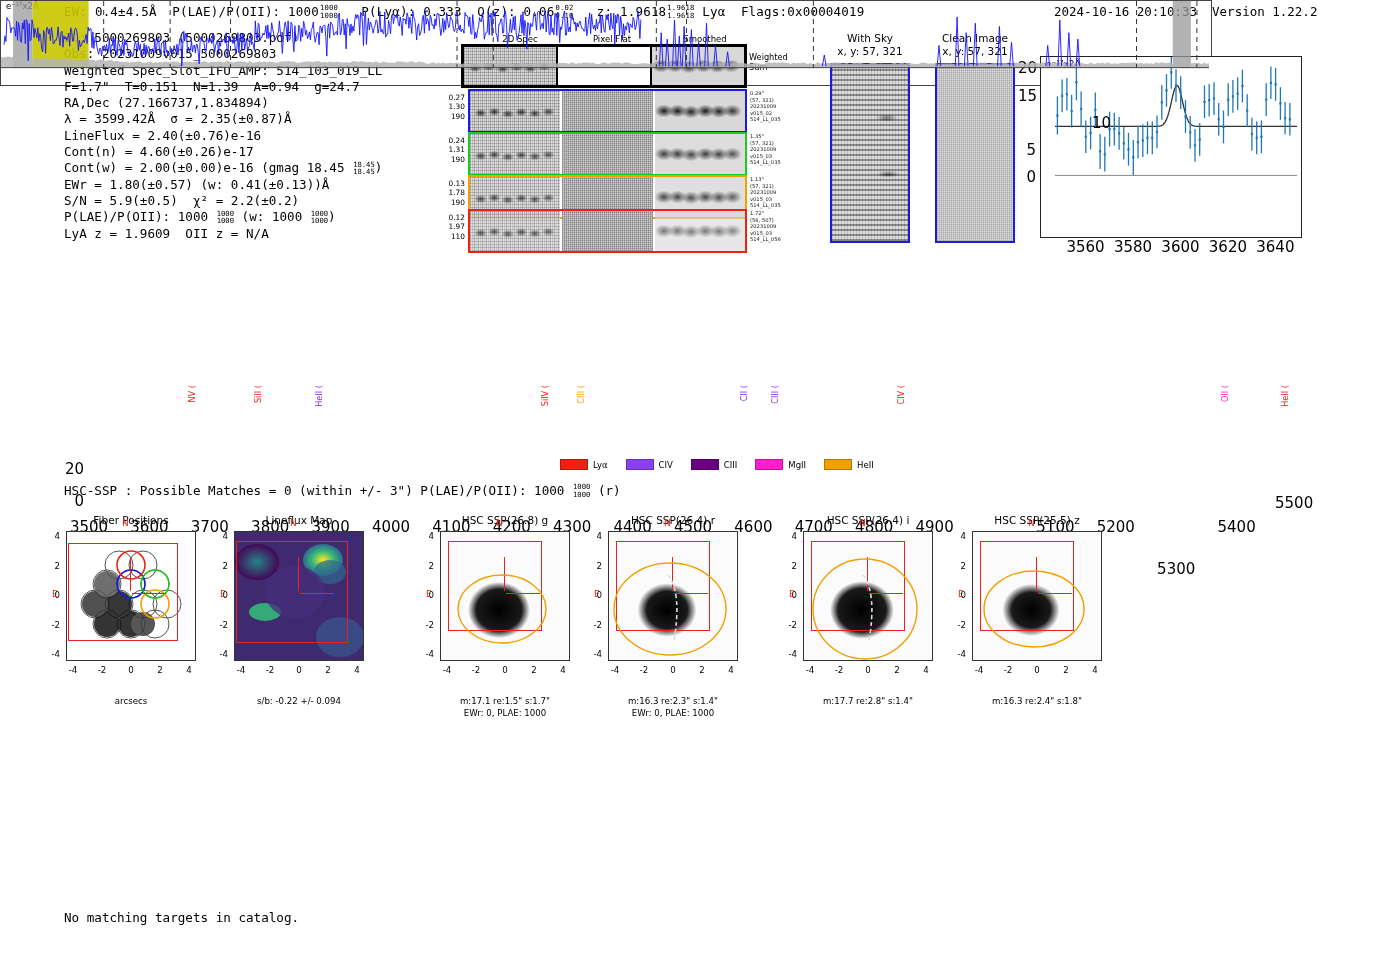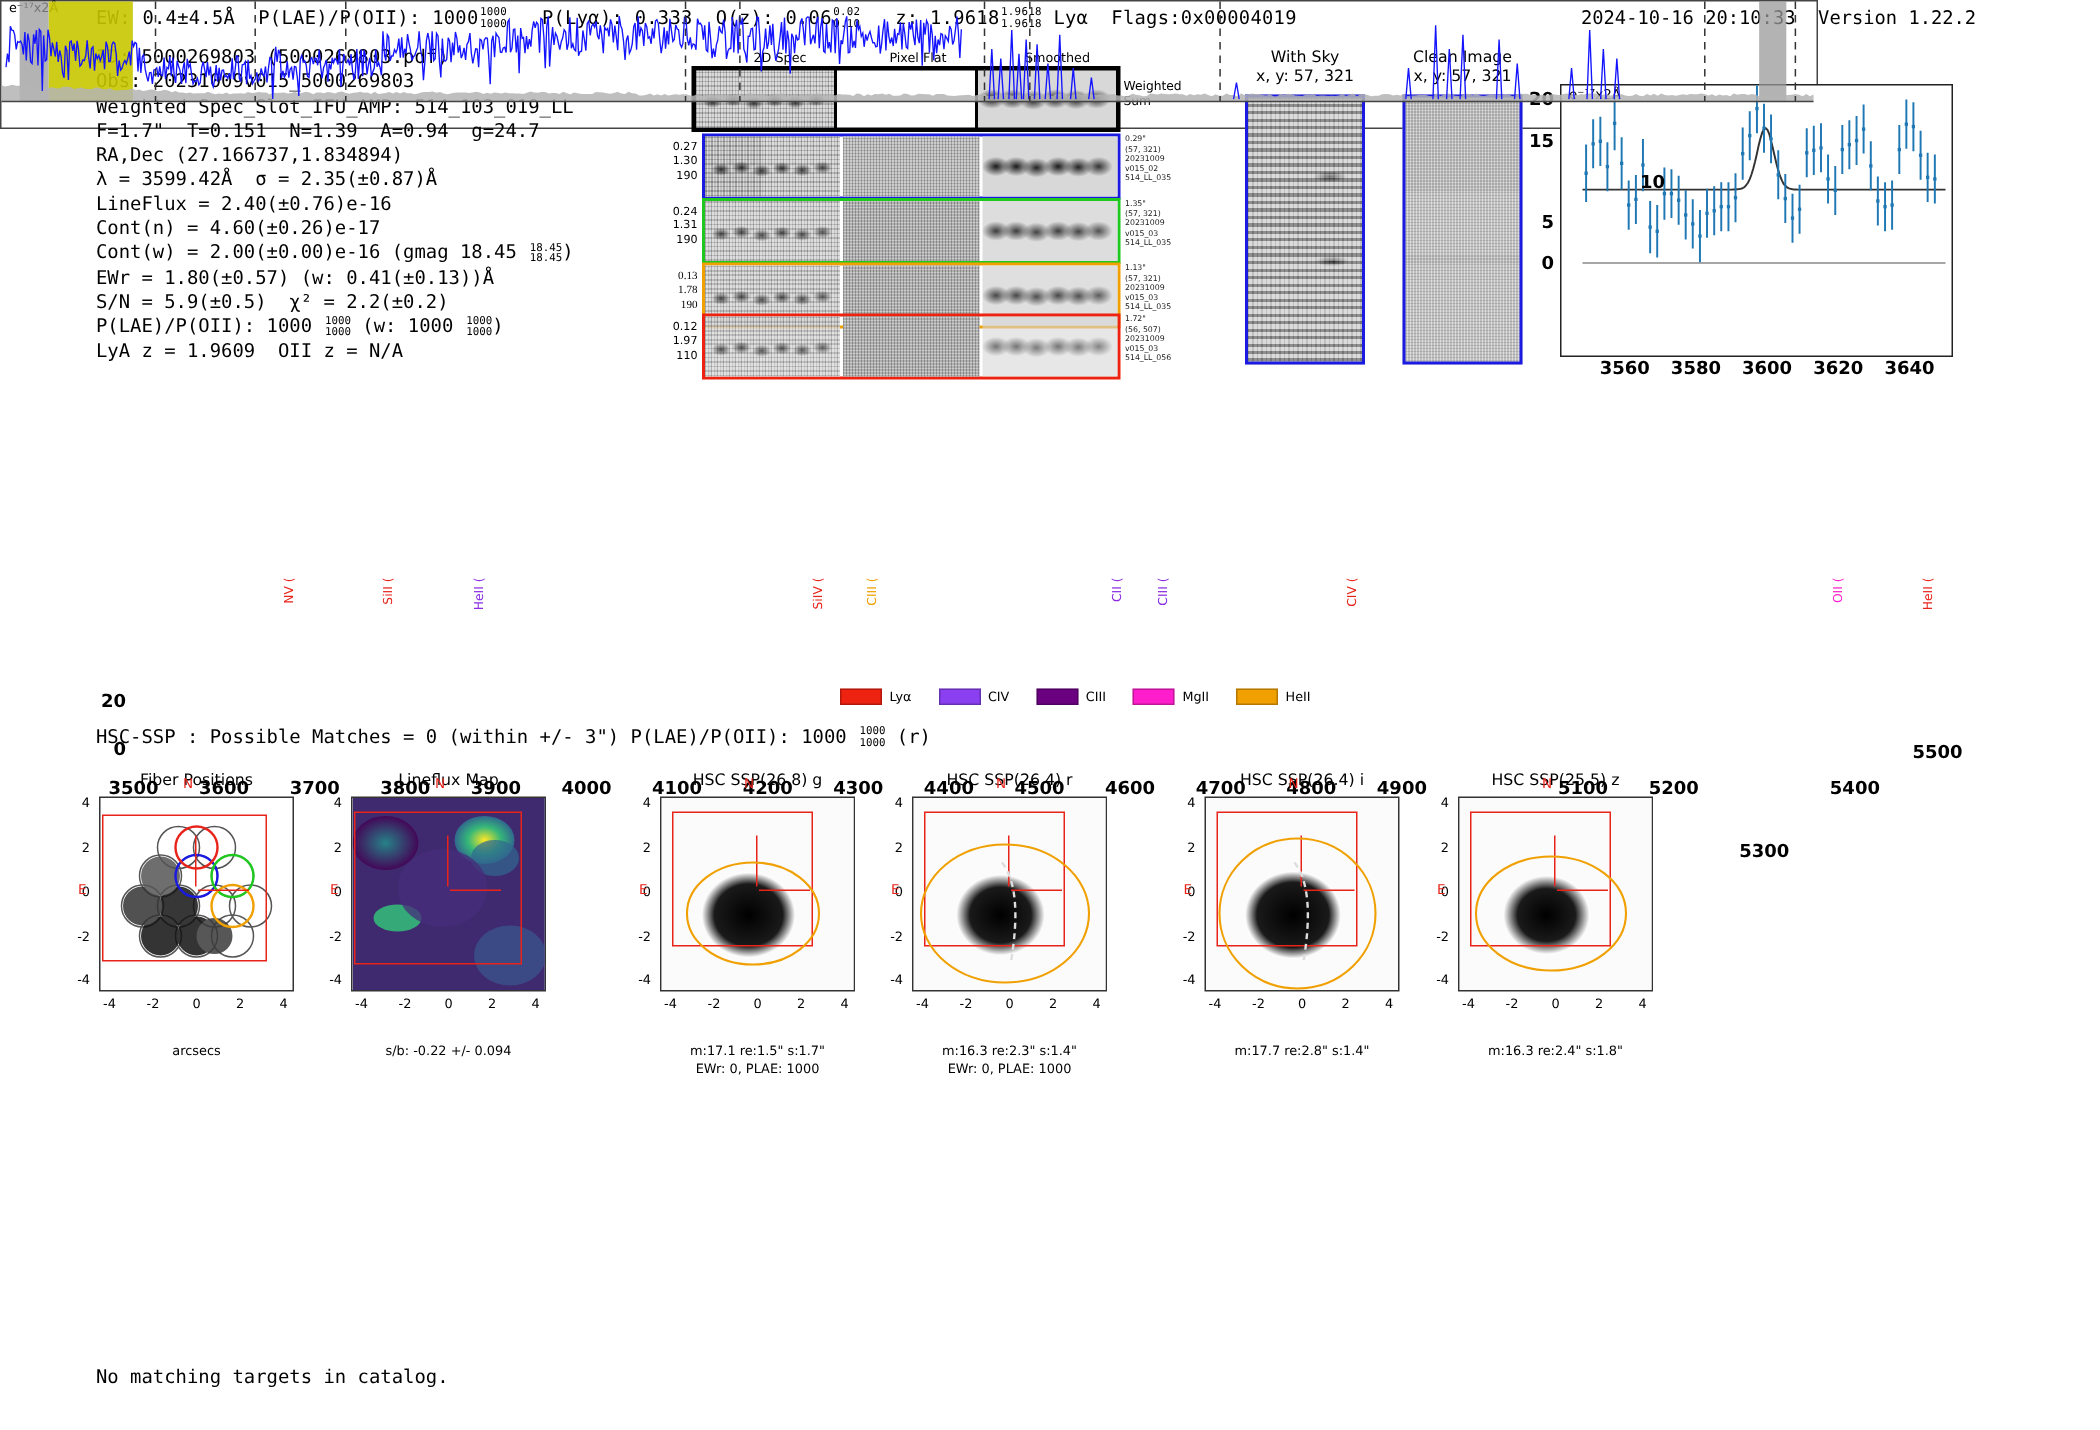--- a/index.html
+++ b/index.html
@@ -63,21 +63,21 @@
   }
   .tex-clean{
     background-color:#d5d5d5;
     background-image:
       repeating-linear-gradient(90deg, rgba(0,0,0,.12) 0 1px, rgba(255,255,255,.12) 1px 2px),
       repeating-linear-gradient(0deg, rgba(0,0,0,.10) 0 1px, rgba(255,255,255,.10) 1px 2px);
   }
 
   
   .plotbox{position:absolute;border:1px solid #222;background:#fff;box-sizing:border-box;}
-  .tick{position:absolute;font-size:12px;color:#000;font-weight:bold;}
+  .tick{position:absolute;font-size:15px;color:#000;}
 
   
   #spec-panel{left:88px;top:344px;width:1212px;height:86px;border:1px solid #444;box-sizing:border-box;}
   .linelabel{position:absolute;font-size:8.2px;writing-mode:vertical-rl;transform:rotate(180deg);white-space:nowrap;}
   .legend-item{display:inline-flex;align-items:center;margin-right:18px;font-size:8.5px;}
   .legend-swatch{width:26px;height:9px;display:inline-block;margin-right:5px;border:1px solid rgba(0,0,0,.25);}
 
   
   .cut-title{position:absolute;font-size:10.5px;text-align:center;}
   .cut-box{position:absolute;border:1px solid #333;box-sizing:border-box;overflow:hidden;background:#fff;}
@@ -171,21 +171,21 @@
   <div class="abs specimg tex-sm" style="left:185px;top:0;width:90px;height:40px;opacity:.85;"></div>
 </div>
 <div class="abs rowmeta" style="left:750px;top:133px;">
   <div>1.35"</div>
     <div>(57, 321)</div>
     <div>20231009</div>
     <div>v015_03</div>
     <div>514_LL_035</div>
 </div>
 
-<div class="abs rowlab" style="left:437px;top:179px;width:28px;font-family:Liberation Serif, serif;">
+<div class="abs rowlab" style="left:437px;top:179px;width:28px;">
   <div>0.13</div>
     <div>1.78</div>
     <div>190</div>
 </div>
 <div class="abs" style="left:468px;top:175px;width:279px;height:44px;border:2px solid #f0a000;box-sizing:border-box;">
   <div class="abs specimg tex-a" style="left:0;top:0;width:90px;height:40px;opacity:.9;"></div>
   <div class="abs specimg tex-noise" style="left:92px;top:0;width:91px;height:40px;"></div>
   <div class="abs specimg tex-sm" style="left:185px;top:0;width:90px;height:40px;opacity:.8;"></div>
 </div>
 <div class="abs rowmeta" style="left:750px;top:176px;">

